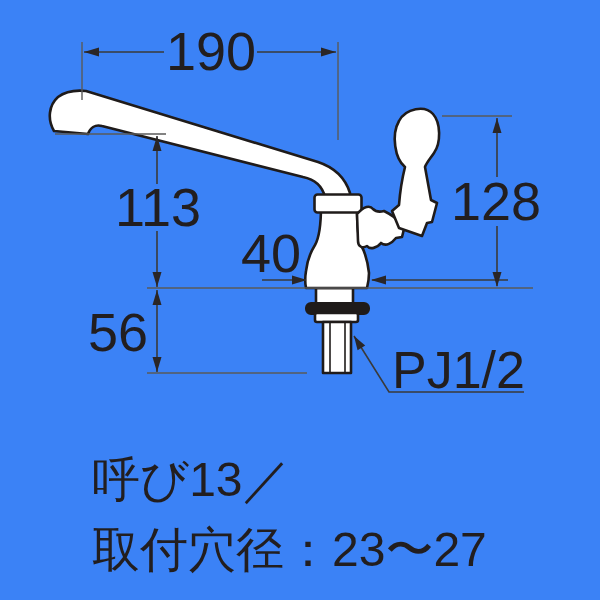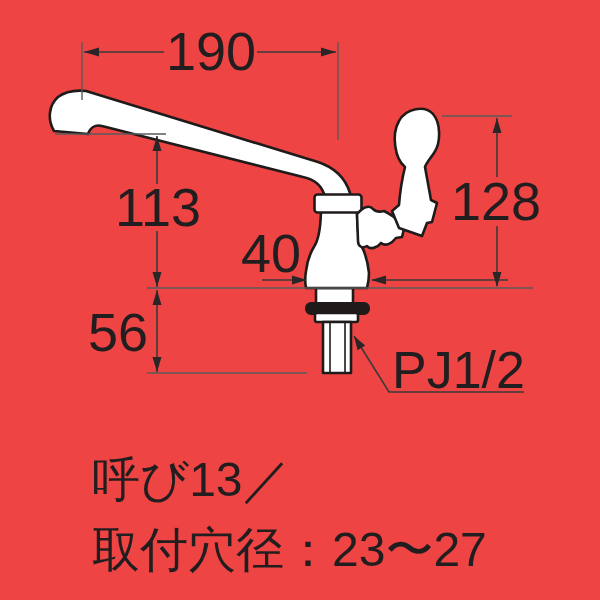--- a/index.html
+++ b/index.html
@@ -8,21 +8,21 @@
     background: #ffffff;
     width: 600px;
     height: 600px;
     overflow: hidden;
     font-family: "Liberation Sans", sans-serif;
   }
   .stage {
     position: relative;
     width: 600px;
     height: 600px;
-    background: #ef4444;
+    background: #3b82f6;
   }
   svg { display: block; }
   .outline {
     fill: #ffffff;
     stroke: #1f1b1a;
     stroke-width: 2.6;
     stroke-linejoin: round;
     stroke-linecap: round;
   }
   .dimline {

